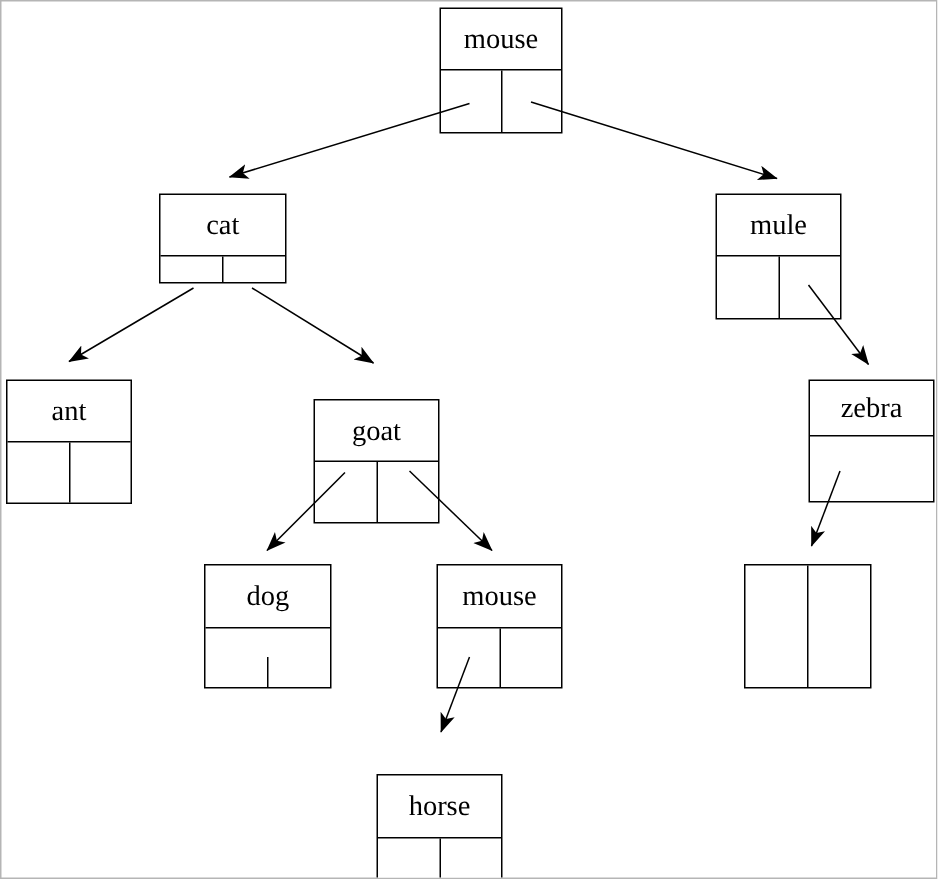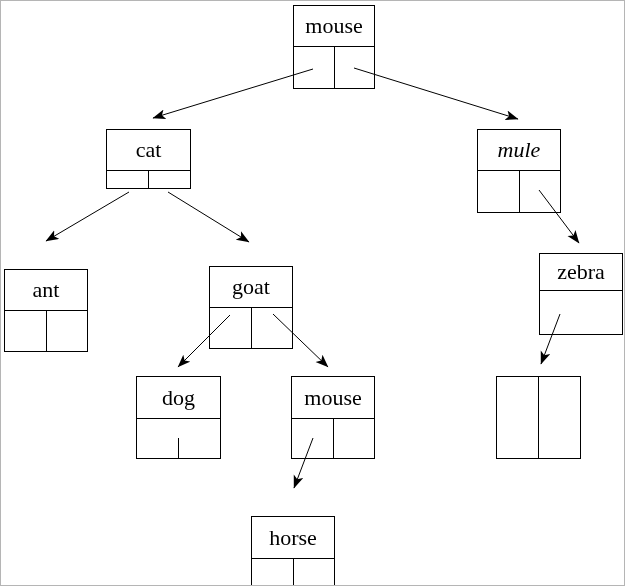--- a/index.html
+++ b/index.html
@@ -34,21 +34,21 @@
     flex-direction: column;
     z-index: 1;
   }
   .node-label {
     box-sizing: border-box;
     border-bottom: 1px solid #000000;
     display: flex;
     align-items: center;
     justify-content: center;
     font-family: "Liberation Serif", "DejaVu Serif", serif;
-    font-size: 22px;
+    font-size: 19px;
     line-height: 1;
     color: #000000;
   }
   .node-cells {
     flex: 1;
     display: flex;
   }
   .cell {
     flex: 1;
     box-sizing: border-box;
@@ -84,28 +84,28 @@
       <div class="cell cell-right"></div>
     </div>
   </div>
     <div class="node" style="left: 105px; top: 128px; width: 85px; height: 60px;">
     <div class="node-label" style="height: 41px;">cat</div>
     <div class="node-cells">
       <div class="cell cell-left"></div>
       <div class="cell cell-right"></div>
     </div>
   </div>
-    <div class="node" style="left: 476px; top: 128px; width: 84px; height: 84px; font-style: italic;">
+    <div class="node" style="left: 476px; top: 128px; width: 84px; height: 84px;">
     <div class="node-label" style="height: 41px;">mule</div>
     <div class="node-cells">
       <div class="cell cell-left"></div>
       <div class="cell cell-right"></div>
     </div>
   </div>
-    <div class="node" style="left: 3px; top: 268px; width: 84px; height: 83px;">
+    <div class="node" style="left: 3px; top: 252px; width: 84px; height: 83px;">
     <div class="node-label" style="height: 41px;">ant</div>
     <div class="node-cells">
       <div class="cell cell-left"></div>
       <div class="cell cell-right"></div>
     </div>
   </div>
     <div class="node" style="left: 208px; top: 252px; width: 84px; height: 83px; margin-top: 13px;">
     <div class="node-label" style="height: 41px;">goat</div>
     <div class="node-cells">
       <div class="cell cell-left"></div>

